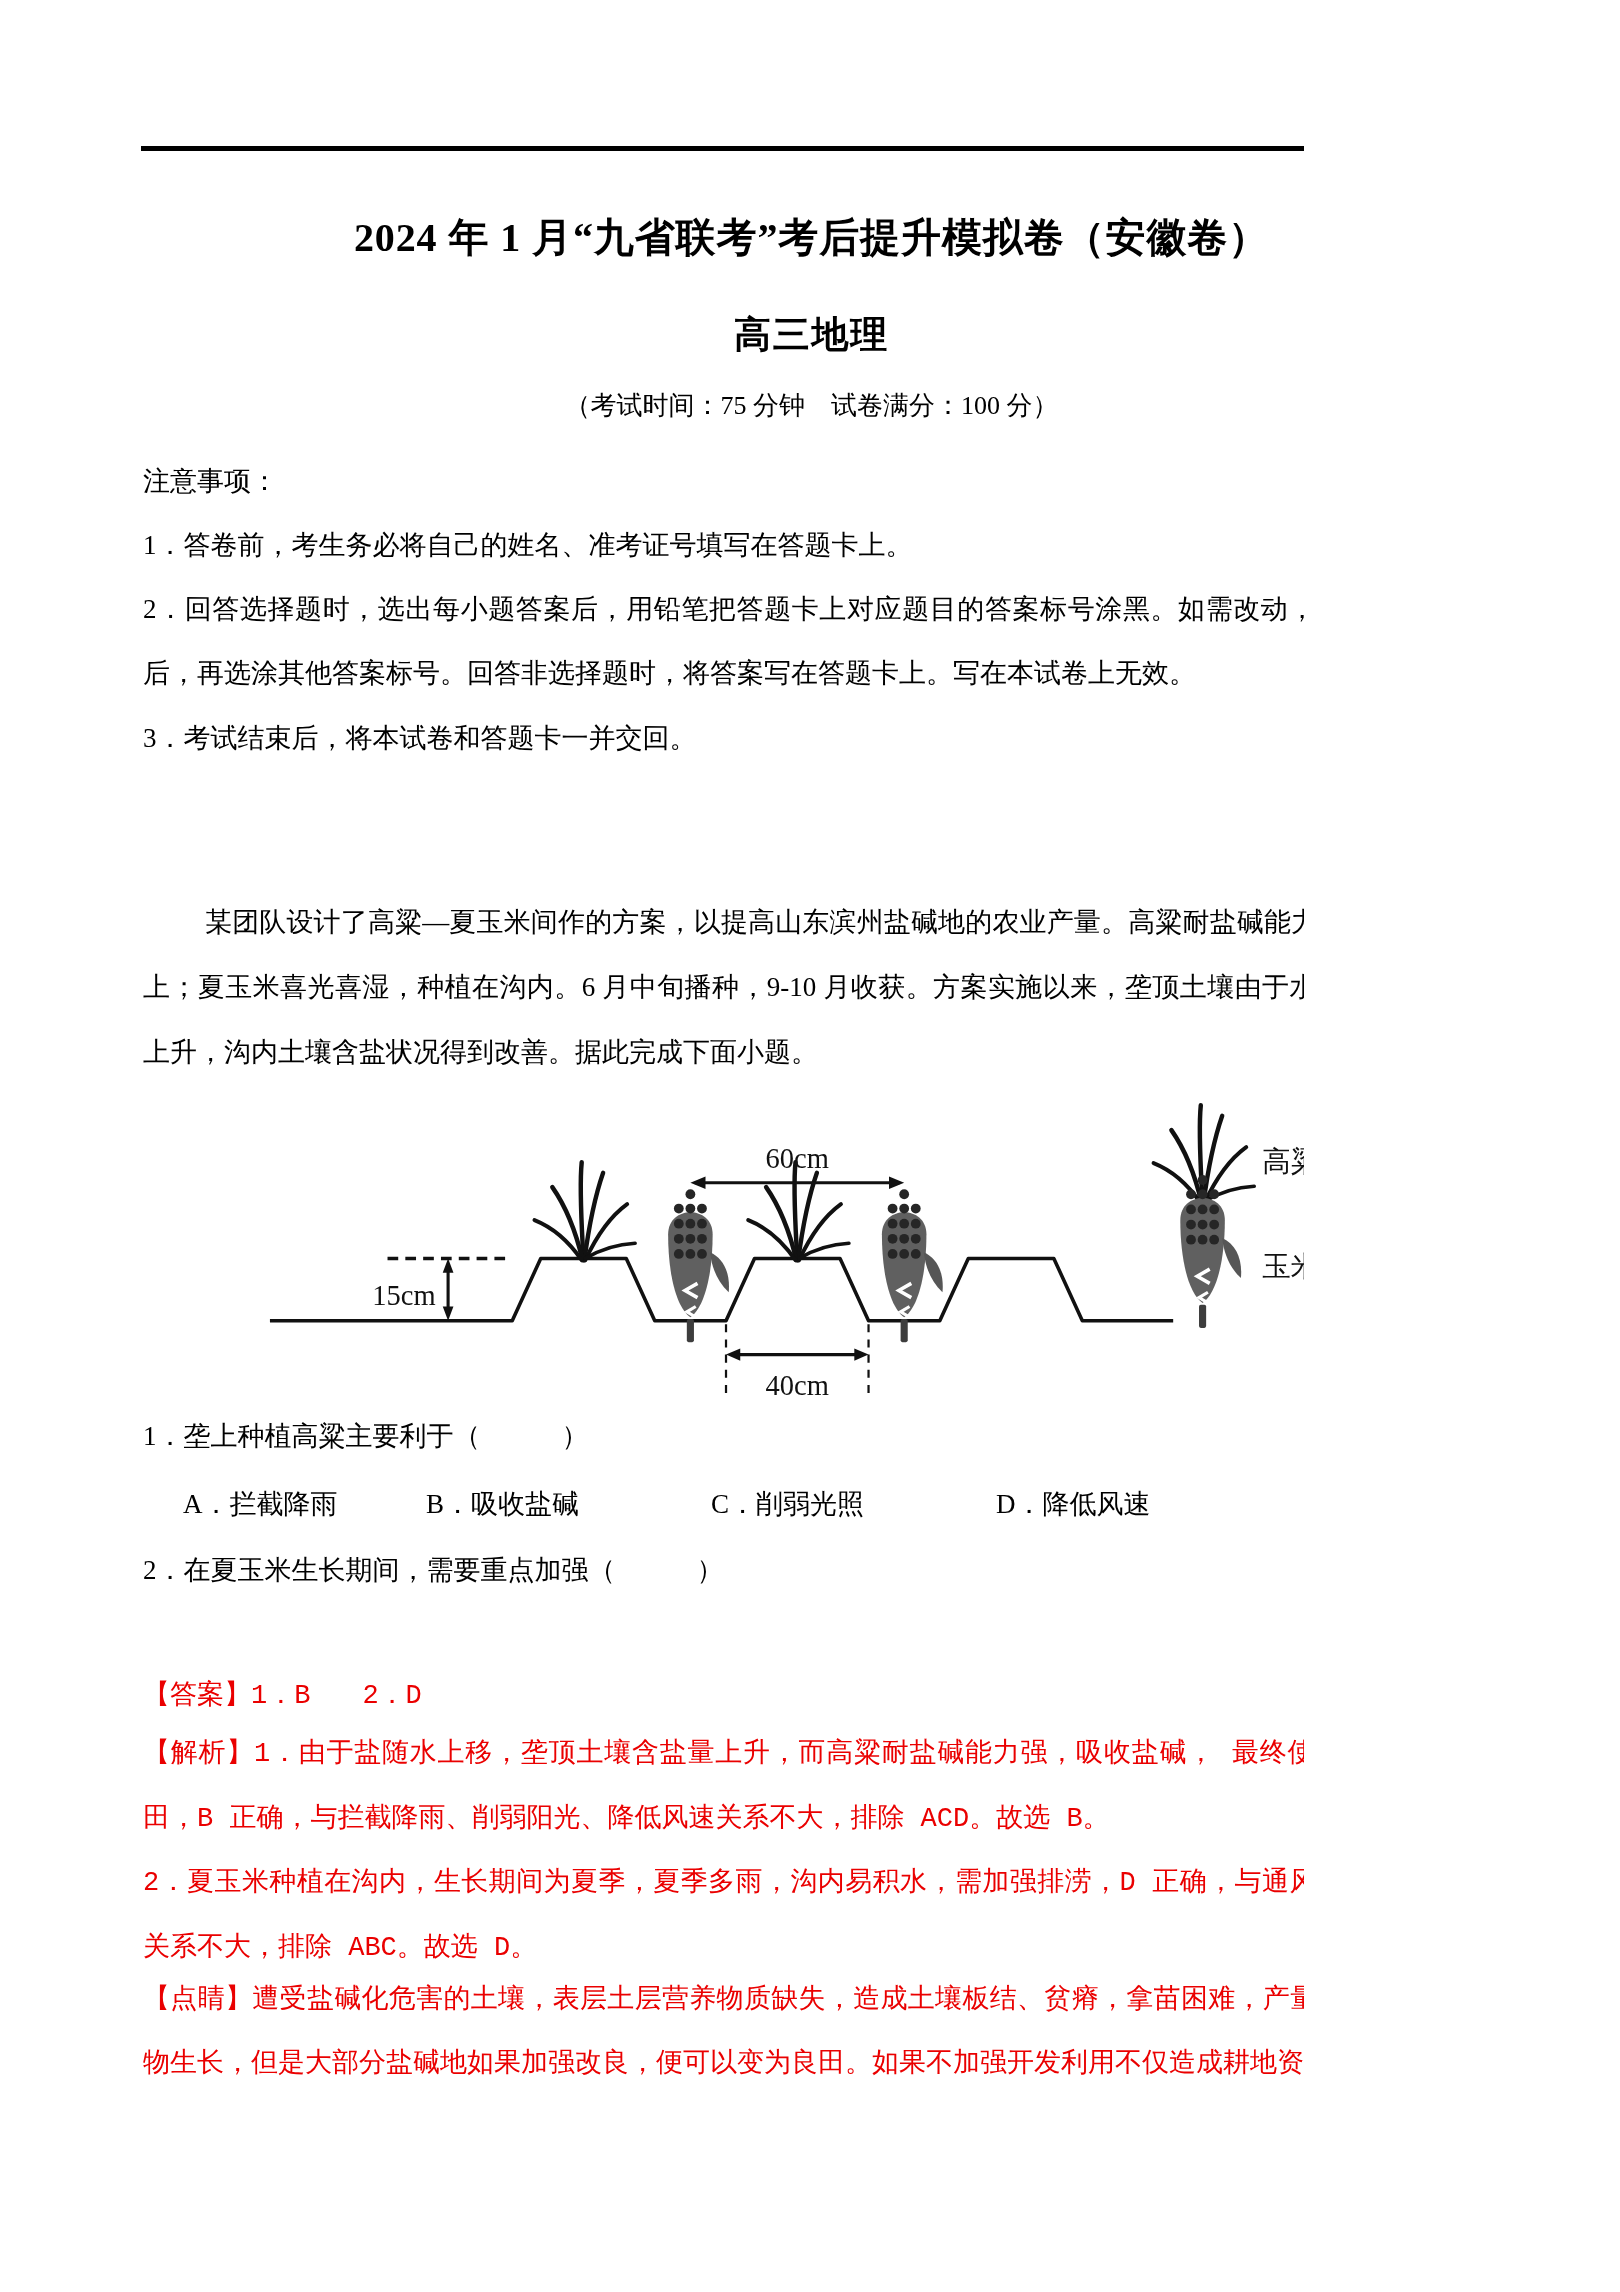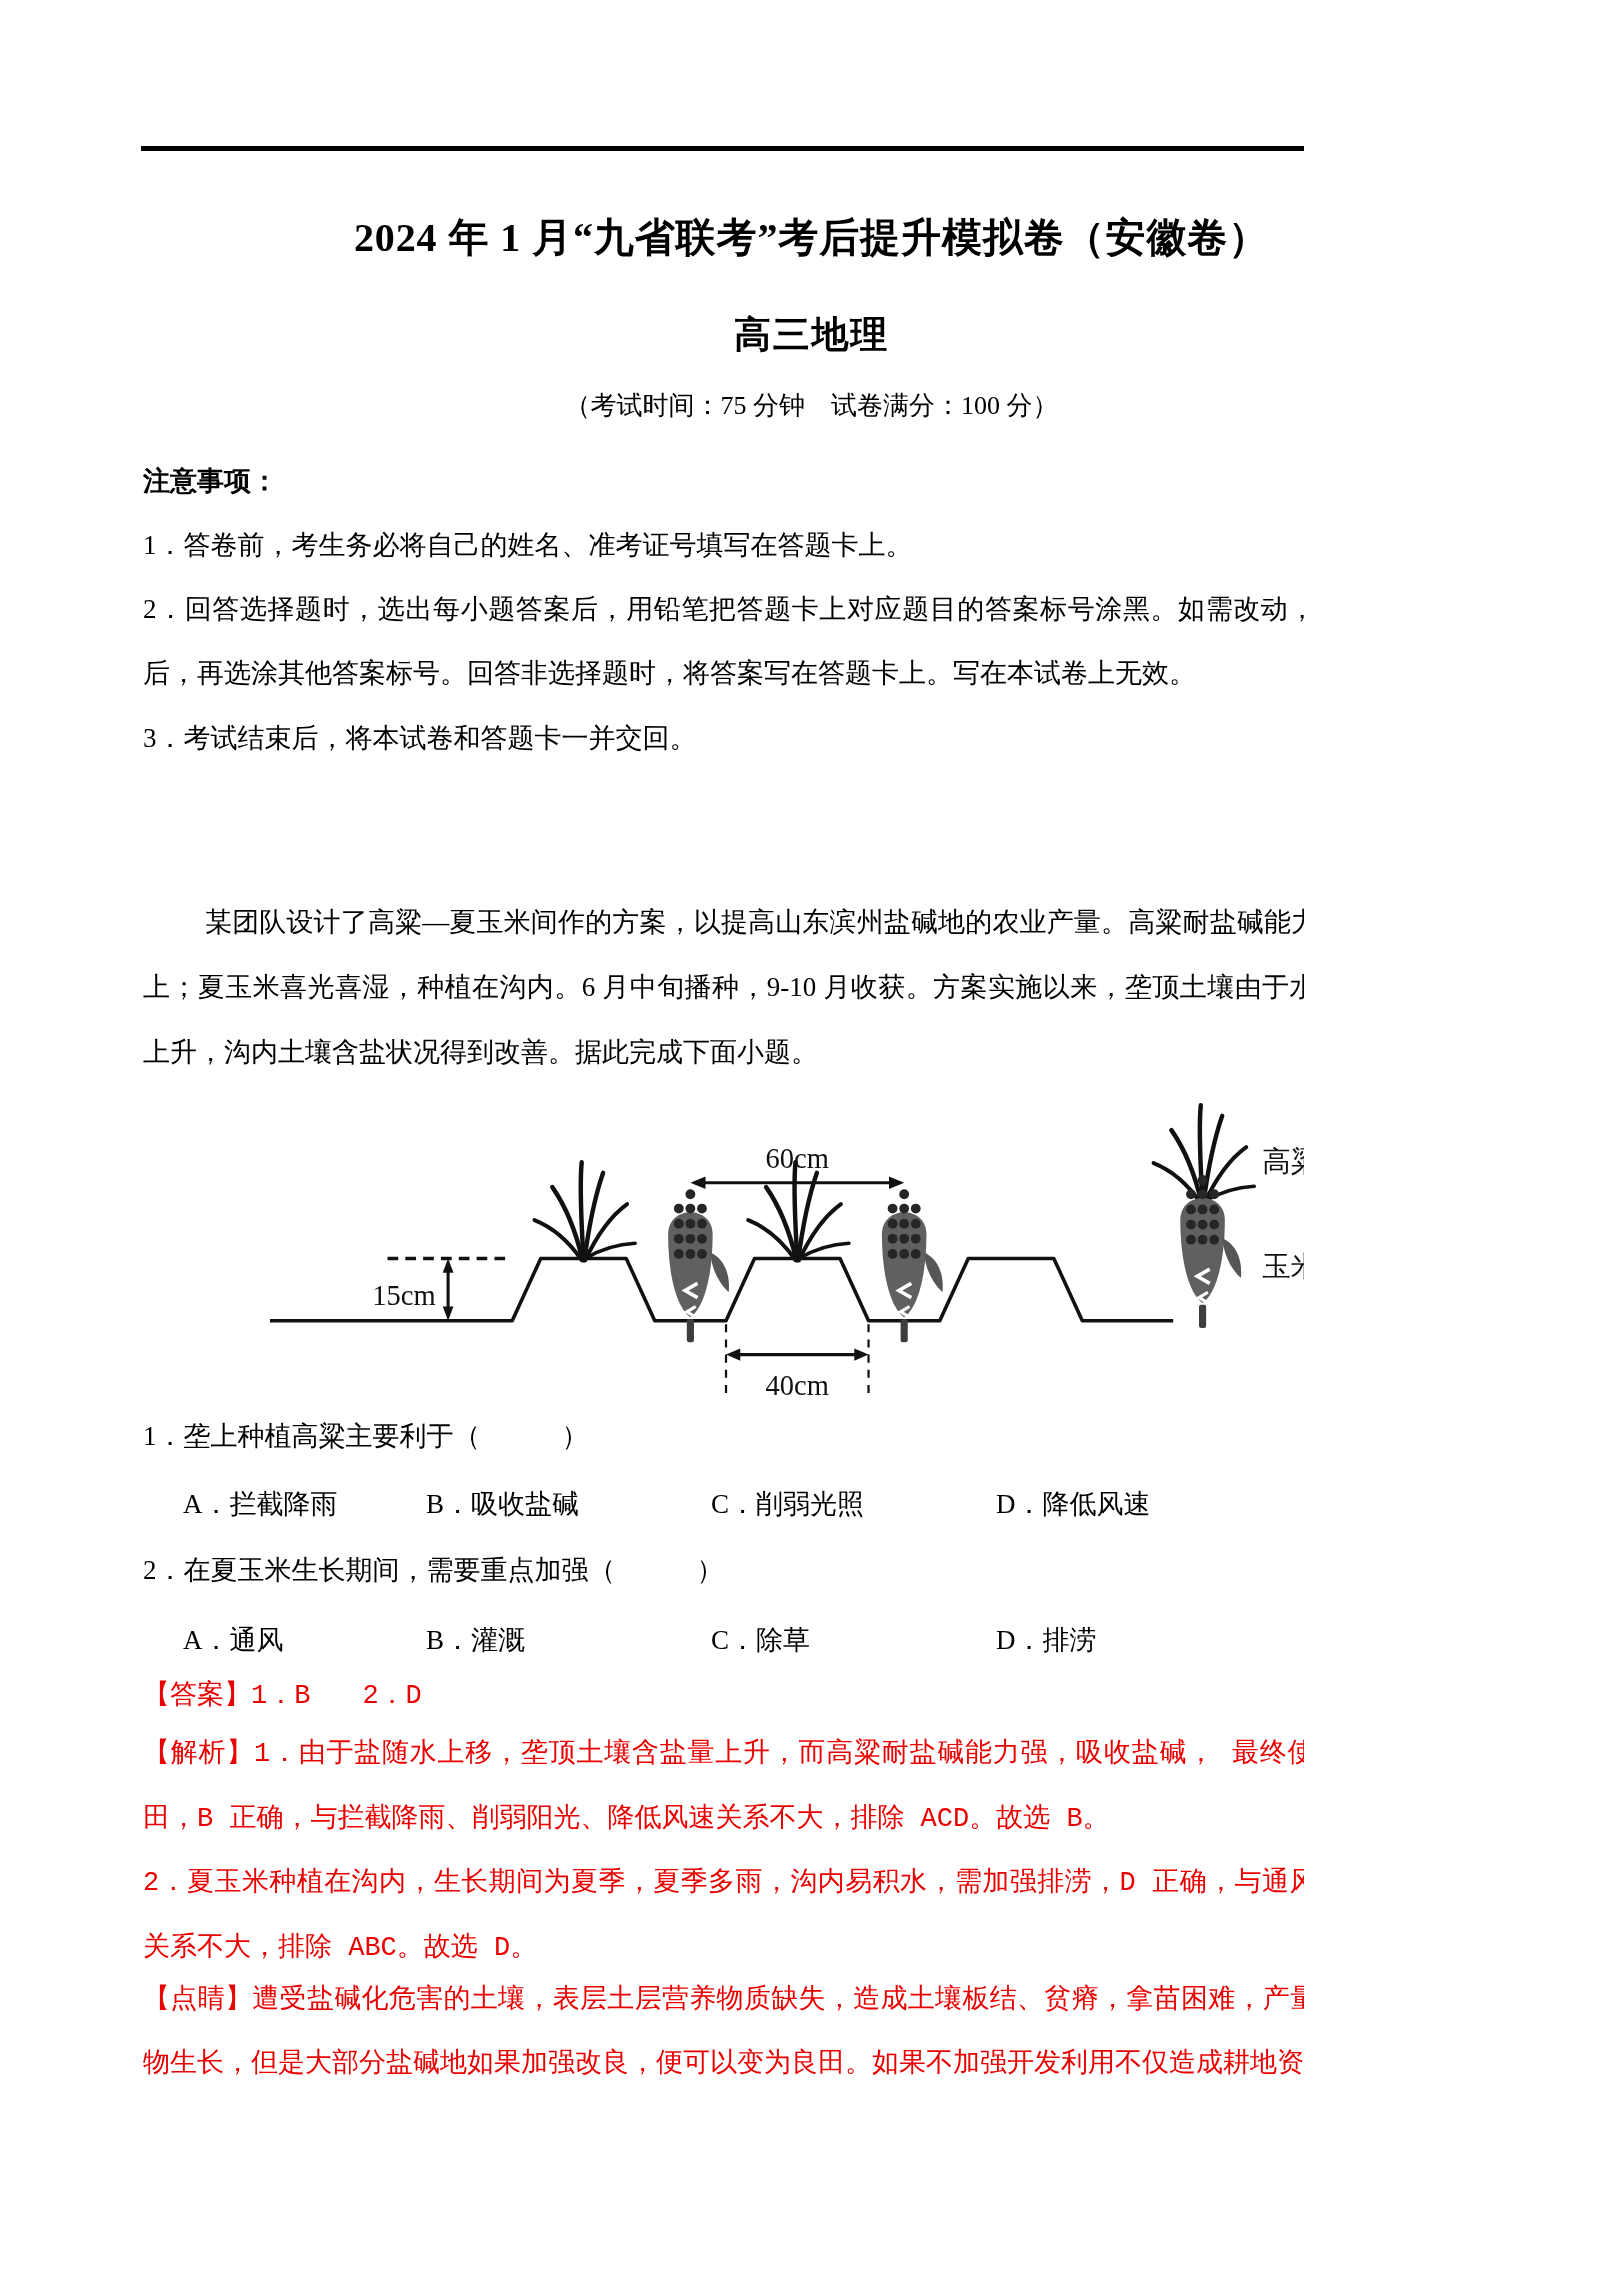--- a/index.html
+++ b/index.html
@@ -12,21 +12,21 @@
     overflow:hidden;
   }
   .abs{position:absolute;}
   .c{left:143px;width:1337px;text-align:center;}
   .rule{left:141px;top:146px;width:1337px;height:4.5px;background:#000;}
   .title{top:207px;font-size:40px;font-weight:bold;line-height:62px;letter-spacing:0.9px;}
   .subtitle{top:306px;font-size:37px;font-weight:bold;line-height:57px;letter-spacing:1.8px;}
   .info{top:383px;font-size:26px;line-height:45px;}
   .body-text{left:143px;width:1338px;font-size:27px;line-height:64px;margin:0;}
   .lh73{line-height:65px;}
-  .bold{font-weight:bold;}
+  .bold{font-weight:normal;}
   .just{text-align:justify;}
   .indent{text-indent:62px;}
   .red{color:#ea0000;font-family:Liberation Mono, monospace;}
   .opt-row{height:64px;}
   .opt{position:absolute;top:0;white-space:nowrap;text-align:center;}
   .opt-a{left:40px;} .opt-b{left:283px;} .opt-c{left:568px;} .opt-d{left:853px;}
   .ans-item{margin-right:52px;}
   svg text{font-family:"Liberation Serif","DejaVu Serif",serif;fill:#111;}
 </style>
 </head>
@@ -125,26 +125,20 @@
 
   <p class="abs body-text" style="top:1404px;">1．垄上种植高粱主要利于（　　　）</p>
   <div class="abs body-text opt-row" style="top:1472px;">
     <span class="opt opt-a">A．拦截降雨</span>
     <span class="opt opt-b">B．吸收盐碱</span>
     <span class="opt opt-c">C．削弱光照</span>
     <span class="opt opt-d">D．降低风速</span>
   </div>
 
   <p class="abs body-text" style="top:1538px;">2．在夏玉米生长期间，需要重点加强（　　　）</p>
-  <div class="abs body-text opt-row" style="top:1608px;">
-    <span class="opt opt-a">A．通风</span>
-    <span class="opt opt-b">B．灌溉</span>
-    <span class="opt opt-c">C．除草</span>
-    <span class="opt opt-d">D．排涝</span>
-  </div>
 
   <div class="abs body-text red" style="top:1664px;">
     <span>【答案】</span><span class="ans-item">1．B</span><span class="ans-item">2．D</span>
   </div>
 
   <p class="abs body-text lh73 red just" style="top:1722px;">【解析】1．由于盐随水上移，垄顶土壤含盐量上升，而高粱耐盐碱能力强，吸收盐碱， 最终使得盐碱离开大田，B 正确，与拦截降雨、削弱阳光、降低风速关系不大，排除 ACD。故选 B。</p>
   <p class="abs body-text lh73 red just" style="top:1851px;">2．夏玉米种植在沟内，生长期间为夏季，夏季多雨，沟内易积水，需加强排涝，D 正确，与通风、灌溉、除草关系不大，排除 ABC。故选 D。</p>
 
   <p class="abs body-text red just" style="top:1968px;">【点睛】遭受盐碱化危害的土壤，表层土层营养物质缺失，造成土壤板结、贫瘠，拿苗困难，产量低，不利于作物生长，但是大部分盐碱地如果加强改良，便可以变为良田。如果不加强开发利用不仅造成耕地资</p>
 

